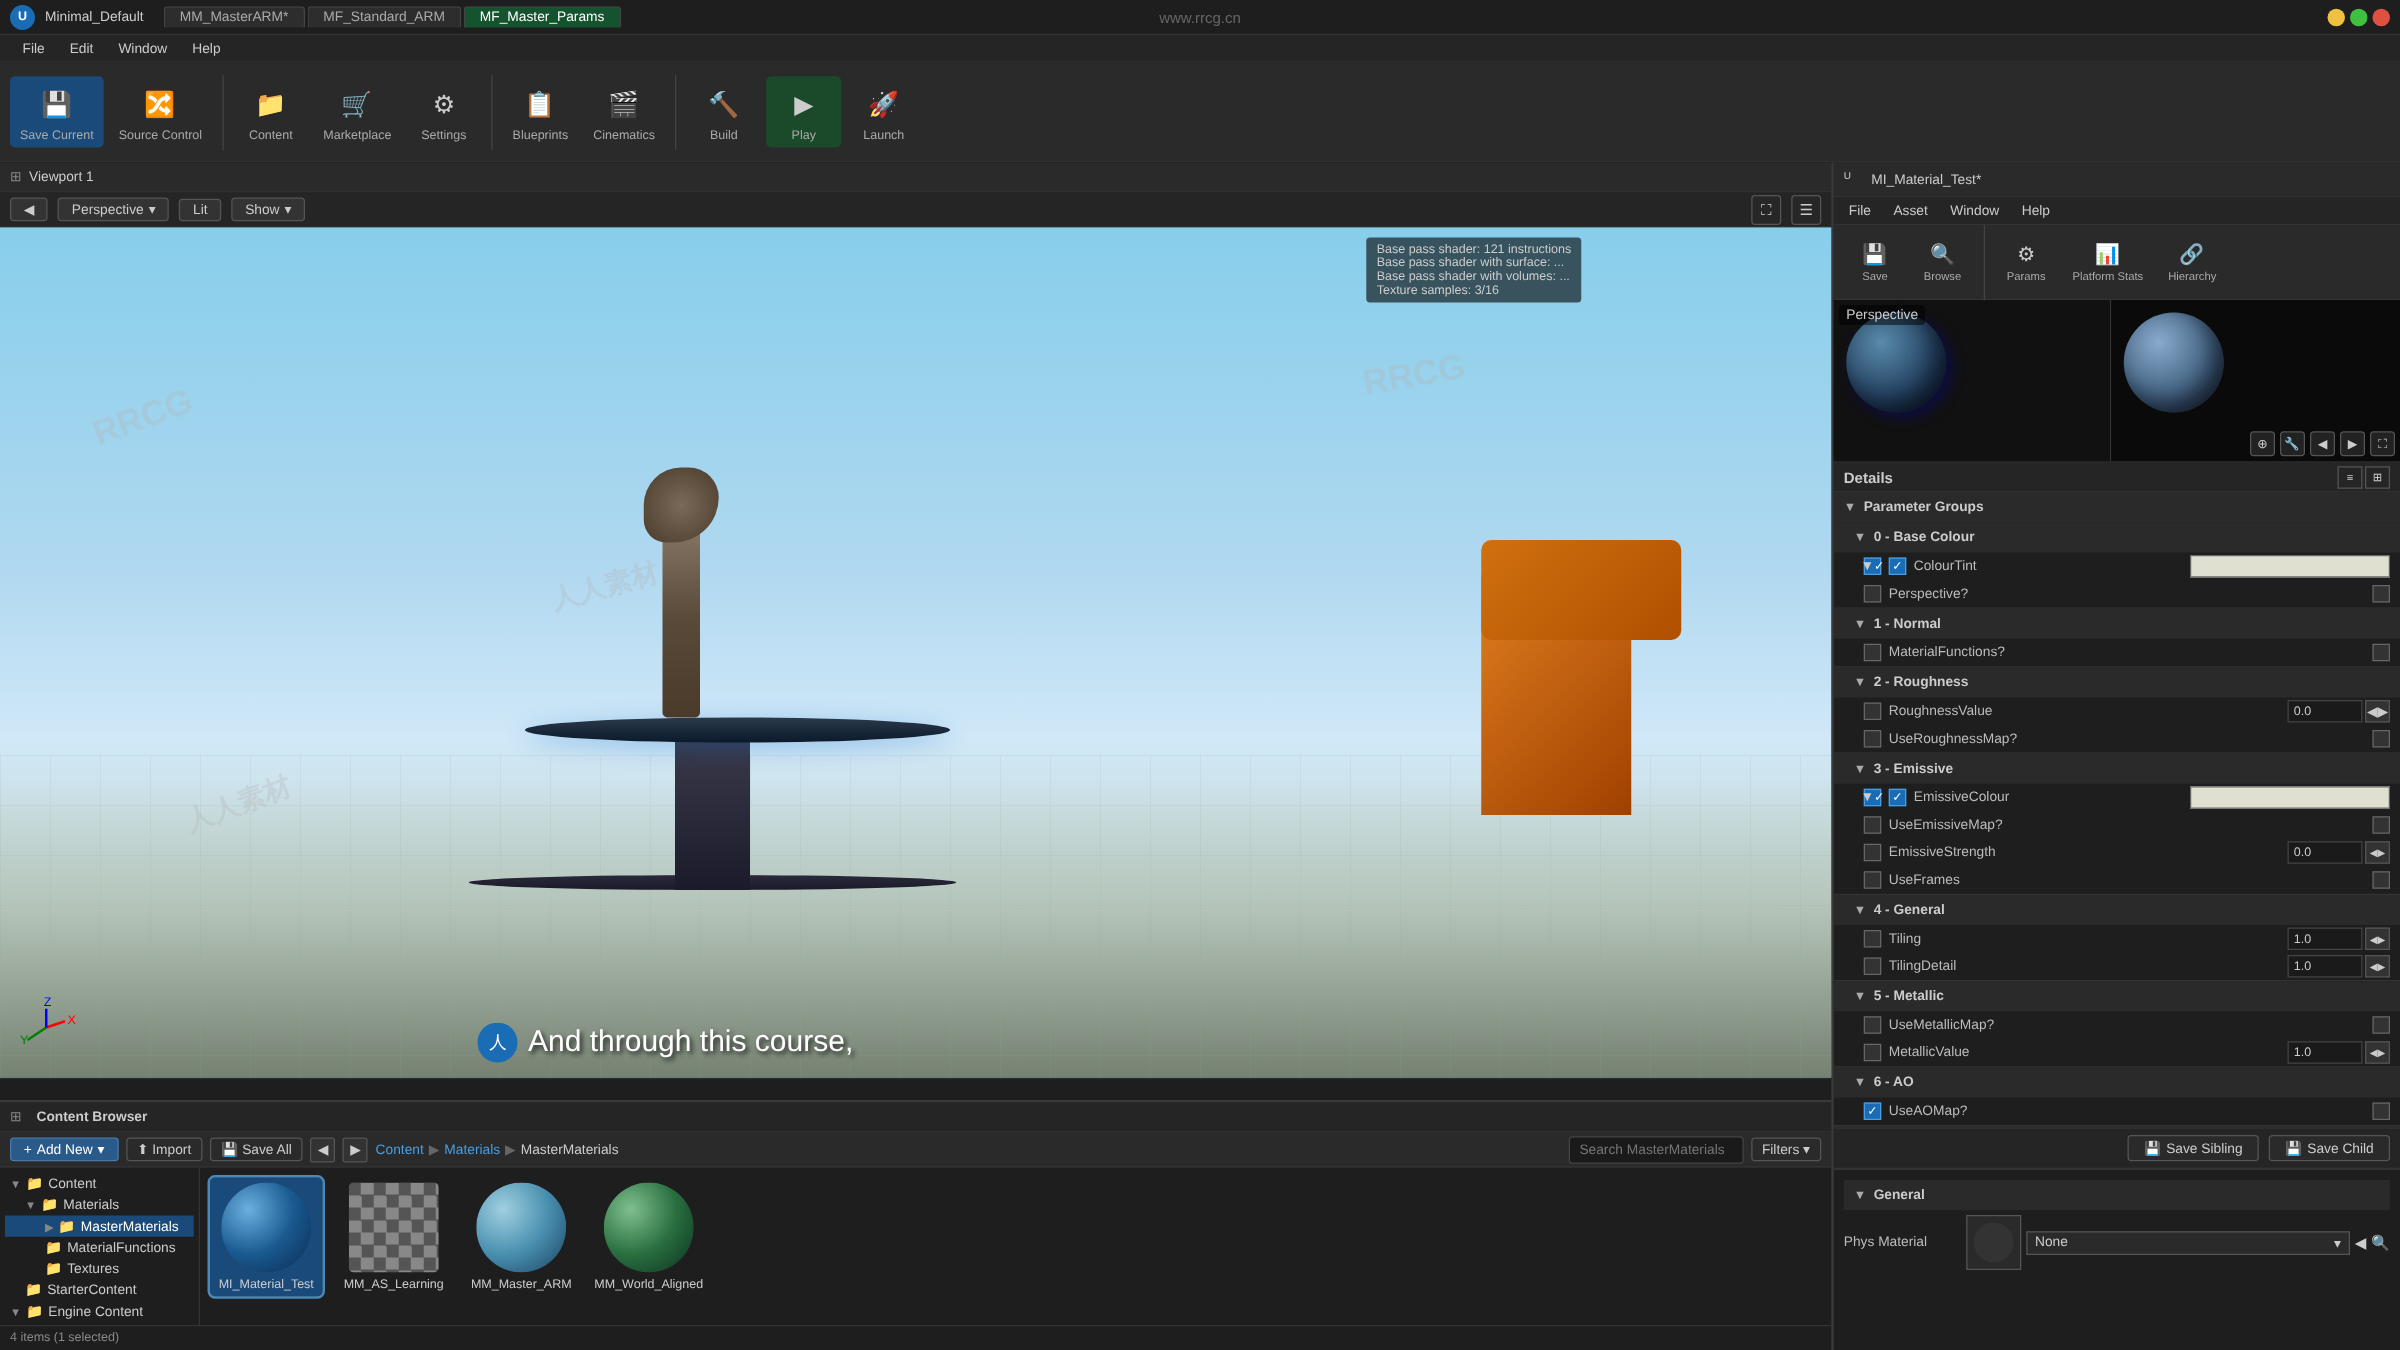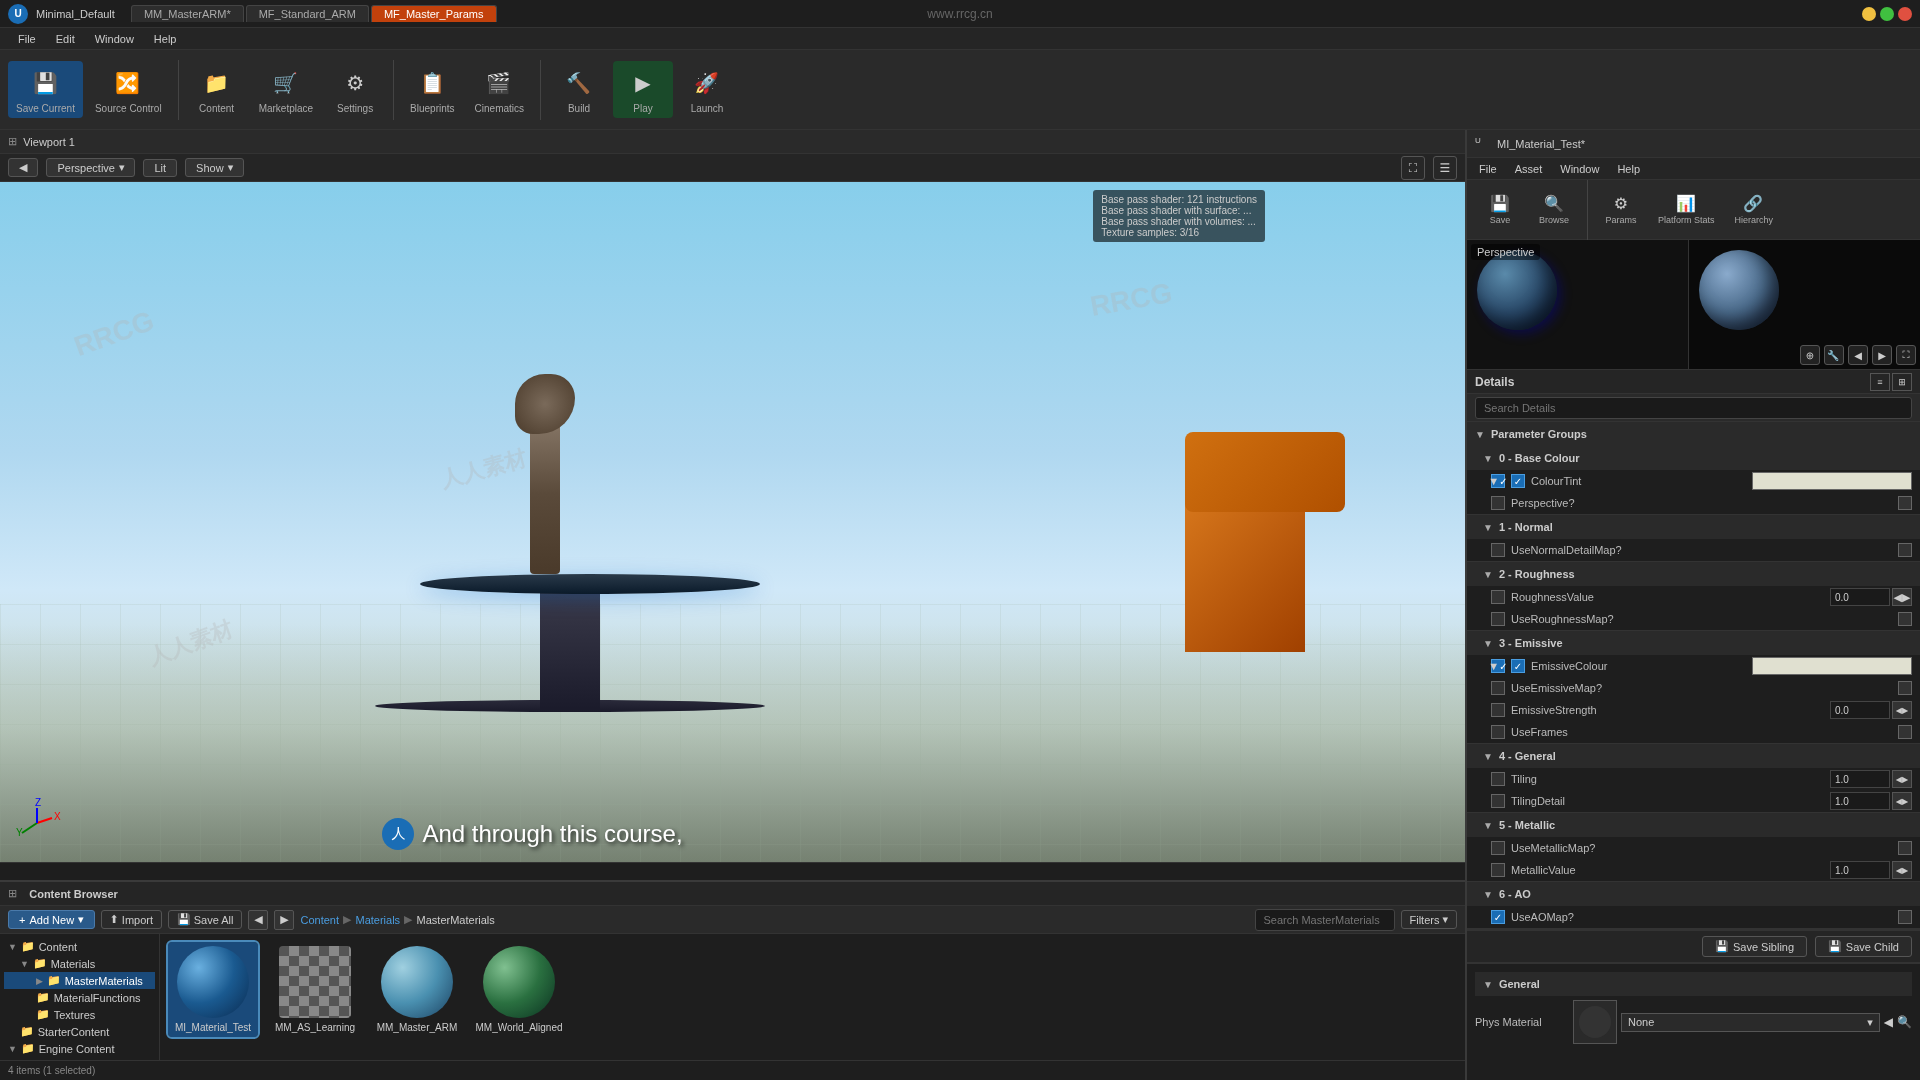--- a/index.html
+++ b/index.html
@@ -4,21 +4,21 @@
   <style>
     * { box-sizing: border-box; margin: 0; padding: 0; }
     body { font-family: 'Segoe UI', Arial, sans-serif; font-size: 11px; background: #1a1a1a; color: #ccc; overflow: hidden; width: 1920px; height: 1080px; }
 
     
     #title-bar { background: #1e1e1e; height: 28px; display: flex; align-items: center; padding: 0 8px; border-bottom: 1px solid #333; }
     #title-bar .ue-logo { width: 20px; height: 20px; background: #1a6db5; border-radius: 50%; margin-right: 8px; display: flex; align-items: center; justify-content: center; color: white; font-weight: bold; font-size: 10px; }
     #title-bar .project-name { color: #ccc; font-size: 11px; }
     #title-bar .tabs { display: flex; margin-left: 16px; gap: 2px; }
     #title-bar .tab { background: #2d2d2d; color: #aaa; padding: 2px 12px; font-size: 11px; border-radius: 3px 3px 0 0; cursor: pointer; border: 1px solid #444; border-bottom: none; }
-    #title-bar .tab.active { background: #c2410c; color: #fff; }
+    #title-bar .tab.active { background: #14532d; color: #fff; }
     #title-bar .window-controls { margin-left: auto; display: flex; gap: 4px; }
     #title-bar .window-btn { width: 14px; height: 14px; border-radius: 50%; cursor: pointer; }
     #title-bar .win-min { background: #f0c040; }
     #title-bar .win-max { background: #40c040; }
     #title-bar .win-close { background: #e05040; }
     #title-bar .watermark { position: absolute; left: 50%; transform: translateX(-50%); color: #666; font-size: 12px; }
 
     
     #menu-bar { background: #252525; height: 22px; display: flex; align-items: center; padding: 0 8px; border-bottom: 1px solid #333; }
     #menu-bar .menu-item { color: #ccc; font-size: 11px; padding: 0 10px; cursor: pointer; height: 100%; display: flex; align-items: center; }
@@ -472,23 +472,20 @@
       </div>
     </div>
 
     <div id="details-panel">
       <div id="details-header">
         <span class="details-title">Details</span>
         <div style="flex:1;"></div>
         <button style="background:none; border:1px solid #555; color:#ccc; width:20px; height:18px; cursor:pointer; font-size:9px;">≡</button>
         <button style="background:none; border:1px solid #555; color:#ccc; width:20px; height:18px; cursor:pointer; font-size:9px; margin-left:2px;">⊞</button>
       </div>
-      <div id="details-search">
-        <input type="text" class="search-box" style="width: 100%;" placeholder="Search Details">
-      </div>
 
       <div class="param-group">
         <div class="param-group-header">
           <span class="param-group-arrow">▼</span>
           <span class="param-group-title">Parameter Groups</span>
         </div>
 
         <div class="param-group">
           <div class="param-group-header" style="padding-left:16px;">
             <span class="param-group-arrow">▼</span>
@@ -507,21 +504,21 @@
           </div>
         </div>
 
         <div class="param-group">
           <div class="param-group-header" style="padding-left:16px;">
             <span class="param-group-arrow">▼</span>
             <span class="param-group-title">1 - Normal</span>
           </div>
           <div class="param-row">
             <div class="param-checkbox"></div>
-            <span class="param-name">UseNormalDetailMap?</span>
+            <span class="param-name">MaterialFunctions?</span>
             <div class="param-checkbox"></div>
           </div>
         </div>
 
         <div class="param-group">
           <div class="param-group-header" style="padding-left:16px;">
             <span class="param-group-arrow">▼</span>
             <span class="param-group-title">2 - Roughness</span>
           </div>
           <div class="param-row">

